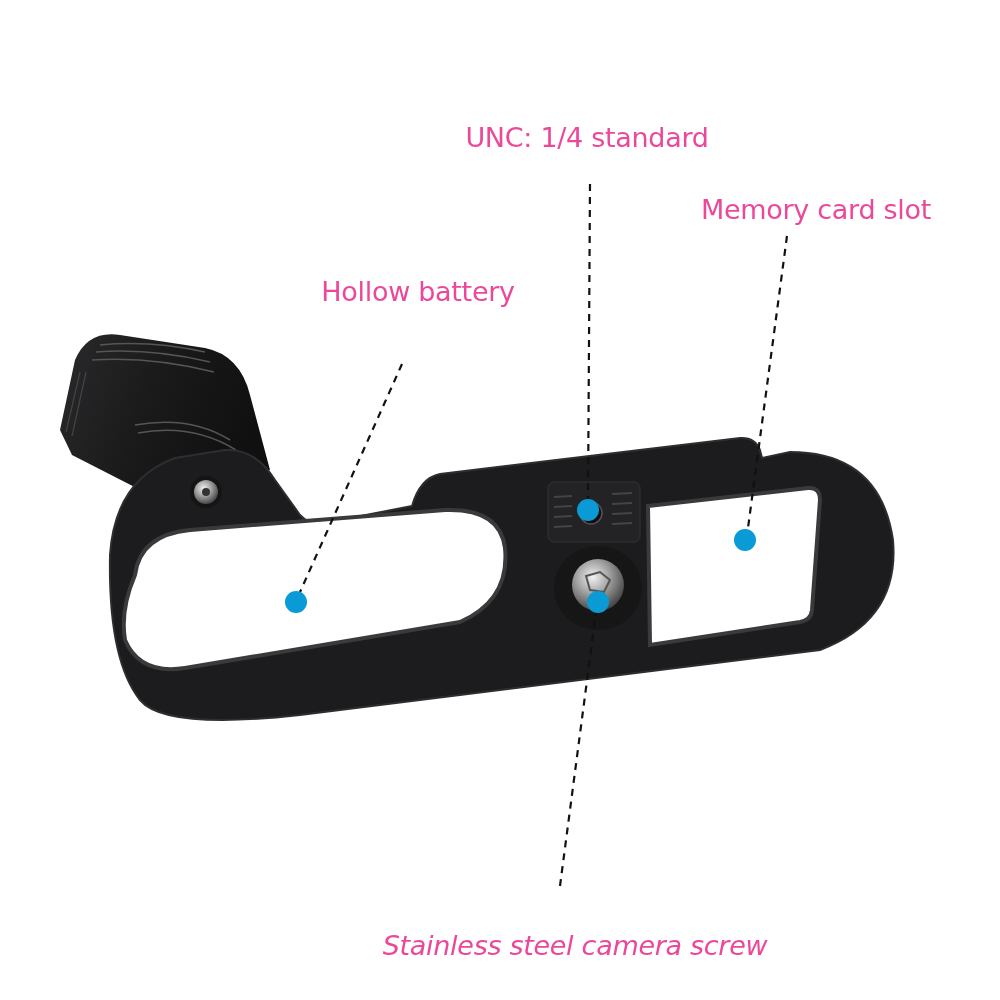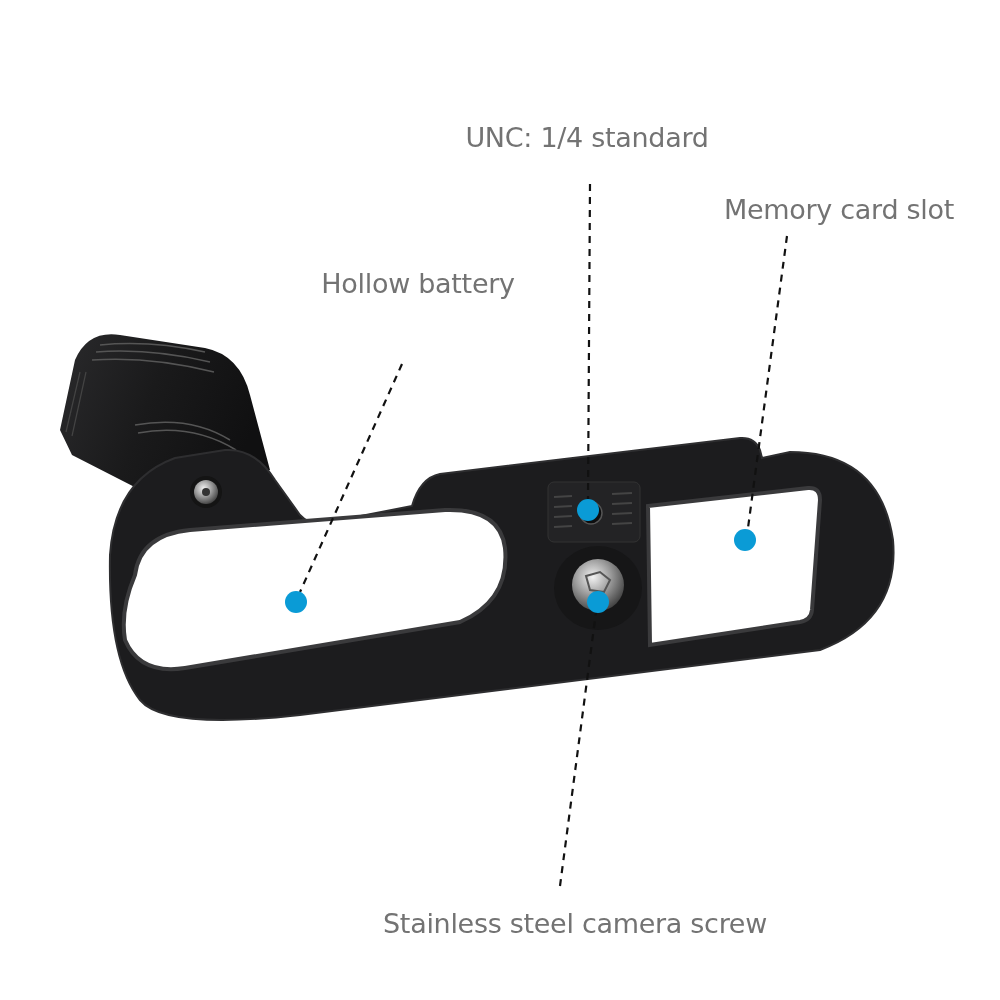--- a/index.html
+++ b/index.html
@@ -1,19 +1,19 @@
 <!DOCTYPE html>
 <html><head>
   <meta charset="utf-8">
   <style>
     html, body { margin: 0; padding: 0; background: #ffffff; }
     body { width: 1000px; height: 1000px; position: relative; overflow: hidden;
            font-family: "DejaVu Sans", sans-serif; }
     #stage { position: absolute; left: 0; top: 0; width: 1000px; height: 1000px; }
-    .label { position: absolute; color: #737373; font-size: 27px; line-height: 40px;
+    .label { position: absolute; color: #ec4899; font-size: 27px; line-height: 40px;
              text-align: center; white-space: nowrap; letter-spacing: -0.3px; }
     .label span { display: block; }
   </style>
 </head>
 <body>
 
 <div id="stage">
   <svg width="1000" height="1000" viewBox="0 0 1000 1000">
     <defs>
       <linearGradient id="gripGrad" x1="0" y1="0" x2="1" y2="0.3">
@@ -97,24 +97,24 @@
       <circle cx="296" cy="602" r="11"></circle>
       <circle cx="598" cy="602" r="11"></circle>
     </g>
   </svg>
 
   
   <div class="label" style="left:456px; top:118px; width:262px;">
     <span>UNC: 1/4 standard</span>
   </div>
 
-  <div class="label" style="left:713px; top:190px; width:252px;">
+  <div class="label" style="left:690px; top:190px; width:252px;">
     <span>Memory card slot</span>
   </div>
 
-  <div class="label" style="left:306px; top:264px; width:224px;text-align:center;">
+  <div class="label" style="left:306px; top:272px; width:224px;text-align:center;">
     <span>Hollow battery</span>
   </div>
 
-  <div class="label" style="left:366px; top:904px; width:418px;">
+  <div class="label" style="left:366px; top:926px; width:418px;font-style:italic;">
     <span>Stainless steel camera screw</span>
   </div>
 </div>
 
 </body></html>

